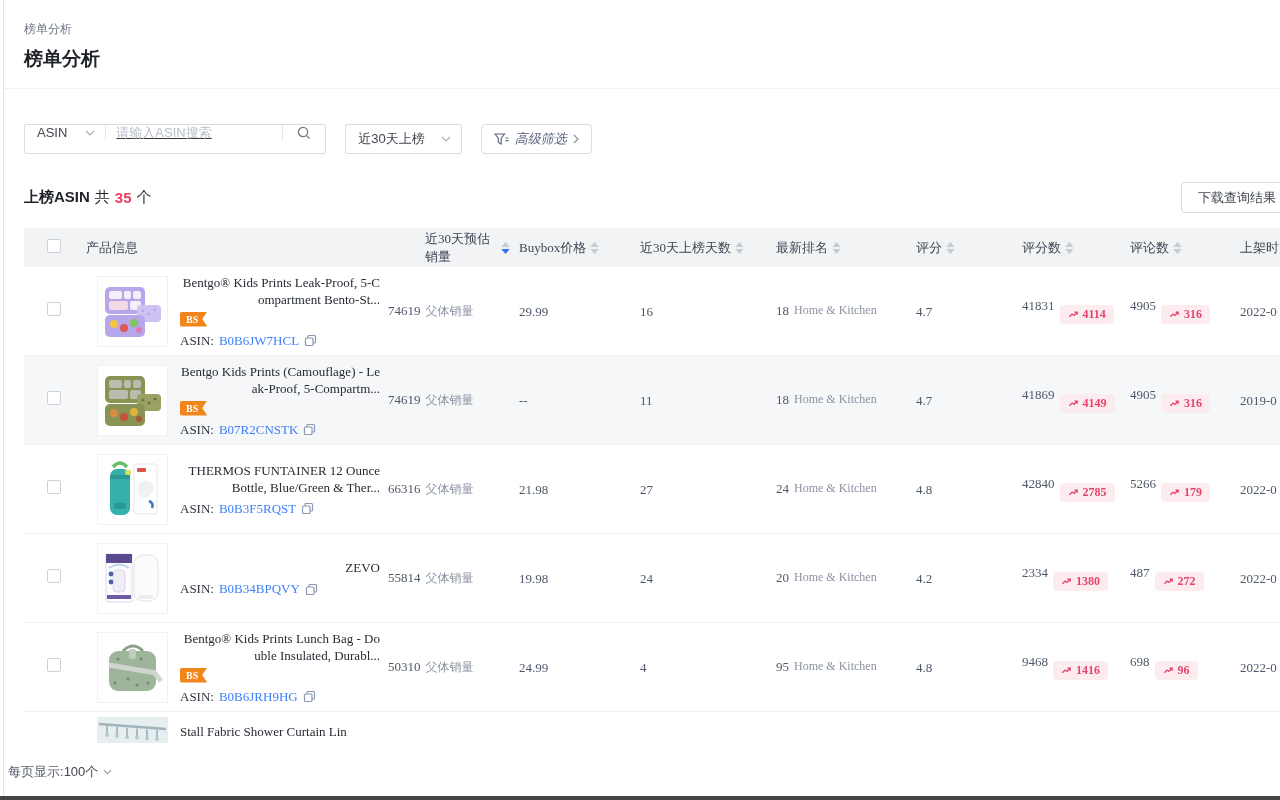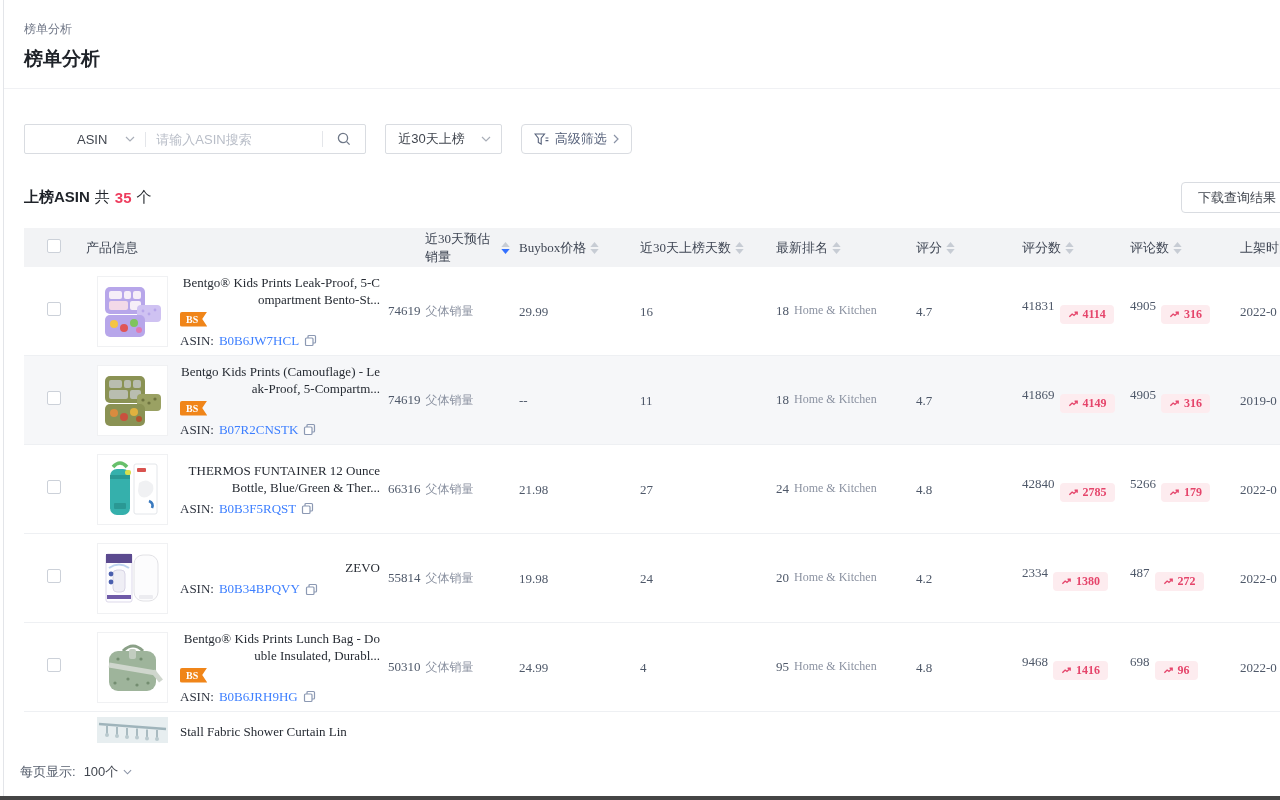--- a/index.html
+++ b/index.html
@@ -8,33 +8,33 @@
 
   .left-edge { position:absolute; left:3px; top:0; width:1px; height:796px; background:#e3e5e9; }
   .bottom-bar { position:absolute; left:0; bottom:0; width:1280px; height:4px; background:#454545; }
 
   .breadcrumb { position:absolute; left:24px; top:21px; font-size:12px; color:#6f7686; cursor:pointer; }
   .page-title { position:absolute; left:24px; top:46px; font-size:19px; font-weight:700; color:#1f2329; }
   .head-divider { position:absolute; left:4px; top:88px; width:1276px; height:1px; background:#f0f1f4; }
 
   
   .filter-bar { position:absolute; left:24px; top:124px; height:30px; display:flex; gap:19px; }
-  .search-group { display:flex; height:30px; border:1px solid #d9dce1; border-radius:2px; align-items:center;padding-left:40px; }
+  .search-group { display:flex; height:30px; border:1px solid #d9dce1; border-radius:2px; align-items:flex-start; }
   .search-type { display:flex; align-items:center; gap:18px; padding:0 10px 0 12px; border-right:1px solid #e4e6ea; cursor:pointer; }
   .search-type span { font-size:13px; color:#41464f; }
   .search-input { border:none; outline:none; width:176px; padding:0 10px; font-size:13px; color:#333;
-    font-family:"Liberation Sans","DejaVu Sans",sans-serif; }
+    font-family:"Liberation Sans","DejaVu Sans",sans-serif;text-decoration:underline; }
   .search-input::placeholder { color:#b9bec8; }
   .search-btn { width:43px; border:none; border-left:1px solid #e4e6ea; background:#fff; display:flex;
     align-items:center; justify-content:center; cursor:pointer; }
   .range-select { margin-left:0; display:flex; align-items:center; gap:16px; height:30px; padding:0 10px 0 12px;
     border:1px solid #d9dce1; border-radius:2px; cursor:pointer; }
   .range-select span { font-size:13px; color:#41464f; }
   .adv-filter { display:flex; align-items:center; gap:6px; height:30px; padding:0 12px;
-    border:1px solid #d9dce1; border-radius:4px; background:#fff; cursor:pointer; }
+    border:1px solid #d9dce1; border-radius:4px; background:#fff; cursor:pointer;font-style:italic; }
   .adv-filter span { font-size:13px; color:#57627b; }
 
   
   .summary { position:absolute; left:24px; top:188px; font-size:15px; color:#1f2329; display:flex; align-items:center; gap:5px; }
   .summary .bold { font-weight:700; }
   .summary .red { color:#ee3d5e; }
   .download-btn { position:absolute; left:1181px; top:182px; width:112px; height:31px; background:#fff;
     border:1px solid #d9dce1; border-radius:4px; font-size:13px; color:#41464f; cursor:pointer;
     font-family:"Liberation Sans","DejaVu Sans",sans-serif; }
 
@@ -83,21 +83,21 @@
   .stack { display:flex; flex-direction:row; gap:5px; }
   .v { font-size:13px; color:#4e5869; }
   .sub { font-size:12px; color:#8b92a1; }
   .trend { display:inline-flex; align-items:center; gap:4px; background:#fdecef; border-radius:4px;
     padding:2px 8px; width:fit-content;margin-top:7px; }
   .trend span { font-size:12px; font-weight:700; color:#e5456b; }
 
   .p-title-partial { font-size:13px; color:#262b33; white-space:nowrap; margin-top:3px; }
   .thumb-partial { width:71px; height:26px; flex:0 0 71px; overflow:hidden; background:#eef3f4; }
 
-  .pagination { position:absolute; left:20px; top:763px; display:flex; align-items:flex-start; gap:8px; font-size:13px; }
+  .pagination { position:absolute; left:8px; top:763px; display:flex; align-items:flex-start; gap:0; font-size:13px; }
   .pagination .plabel { color:#5a6270; }
   .page-size { display:flex; align-items:center; gap:5px; color:#41464f; cursor:pointer; }
 </style>
 </head>
 <body>
 
 <div class="left-edge"></div>
 
 <div class="breadcrumb">榜单分析</div>
 <h1 class="page-title">榜单分析</h1>

